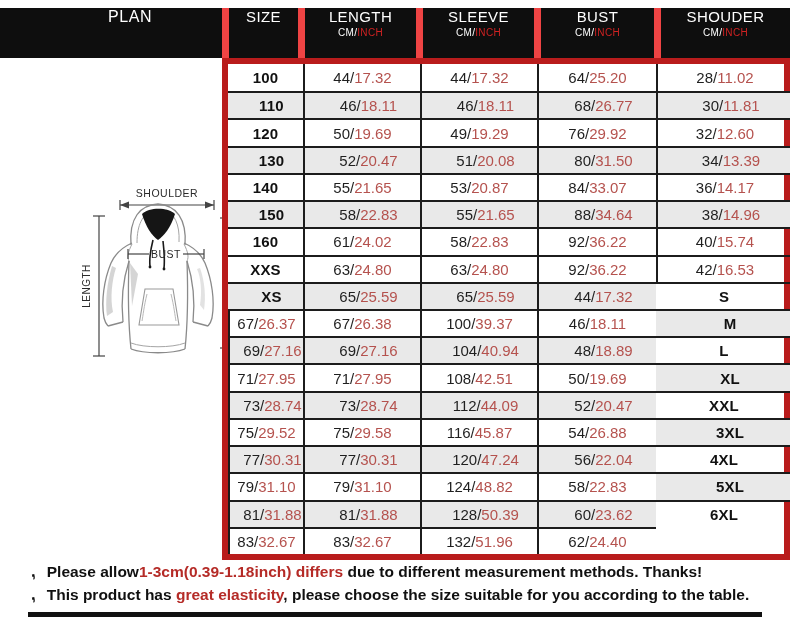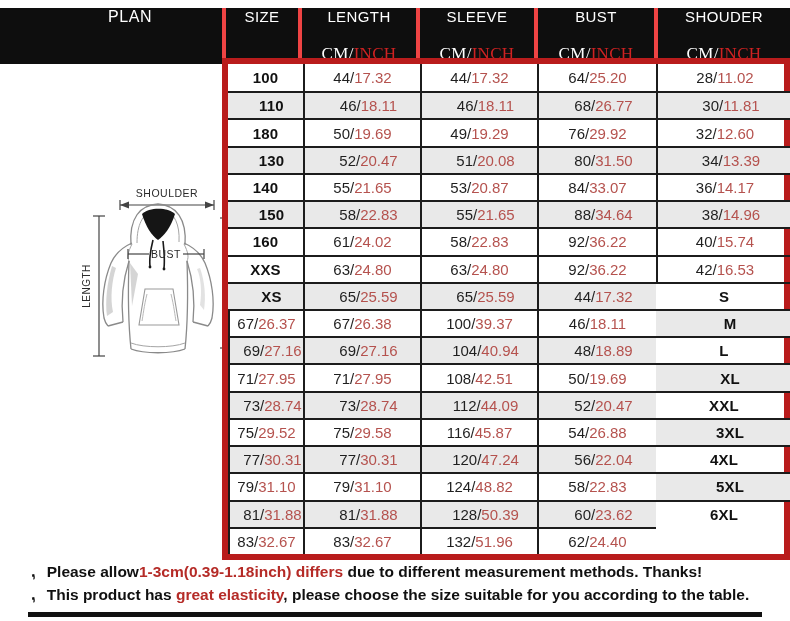--- a/index.html
+++ b/index.html
@@ -4,24 +4,24 @@
 <style>
   * { margin:0; padding:0; box-sizing:border-box; }
   body { background:#ffffff; font-family:"Liberation Sans", sans-serif; }
   .sheet { position:relative; width:790px; height:621px; background:#ffffff; overflow:hidden; }
 
   
   .hdr { position:absolute; left:0; top:8px; width:790px; height:50px;
          display:grid; grid-template-columns:222px 76px 118px 118px 120px 136px; }
   .hcell { background:#0e0e0e; color:#ffffff; display:flex; flex-direction:column;
            align-items:center; justify-content:flex-start; }
-  .hcell.gap { border-left:4px solid #ef4444; }
+  .hcell.gap { border-left:7px solid #ef4444; }
   .hlabel { font-size:15px; letter-spacing:.4px; }
   .plan-label { font-size:16px; letter-spacing:.6px; transform:translateX(19px); }
-  .hunit { font-size:17px; margin-top:19px; letter-spacing:.3px;font-family:Liberation Serif, serif; }
+  .hunit { font-size:10px; margin-top:2px; letter-spacing:.3px; }
   .hunit .red { color:#cf2222; }
 
   
   .tbody { position:absolute; left:222px; top:58px; width:568px; height:502px;
            border:6px solid #b91c1c; background:#ffffff;
            display:grid; grid-template-columns:75px 117px 117px 119px 136px;
            grid-template-rows:repeat(18, 1fr); }
   .cell { display:flex; align-items:center; justify-content:center;
           font-size:15px; color:#1f1f1f; white-space:nowrap; }
   .cell.bl { border-left:2px solid #1c1c1c; }
@@ -166,21 +166,21 @@
         <span class="inch">18.11</span>
       </div>
       <div class="cell stripe bl bt">
         <span class="cm">68/</span>
         <span class="inch">26.77</span>
       </div>
       <div class="cell stripe bl bt">
         <span class="cm">30/</span>
         <span class="inch">11.81</span>
       </div>
-      <div class="cell size-cell bt">180</div>
+      <div class="cell size-cell bt">120</div>
       <div class="cell bl bt">
         <span class="cm">50/</span>
         <span class="inch">19.69</span>
       </div>
       <div class="cell bl bt">
         <span class="cm">49/</span>
         <span class="inch">19.29</span>
       </div>
       <div class="cell bl bt">
         <span class="cm">76/</span>

